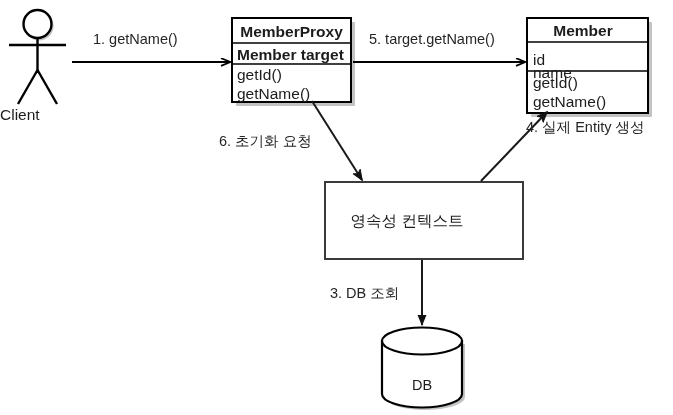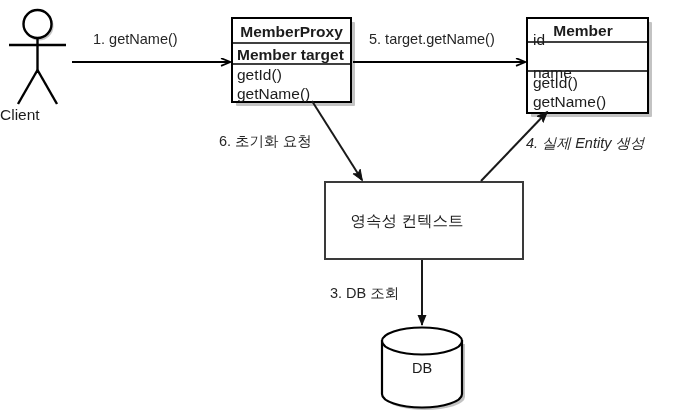--- a/index.html
+++ b/index.html
@@ -154,28 +154,28 @@
   </svg>
 
   <div class="tx actor-label" style="left:0px; top:107px; width:76px;">Client</div>
 
   <div class="tx cls-attr-bold" style="left:237px; top:47px;">Member target</div>
   <div class="tx cls-title" style="left:232px; top:24px; width:119px;">MemberProxy</div>
   <div class="tx cls-item" style="left:237px; top:67px;">getId()</div>
   <div class="tx cls-item" style="left:237px; top:86px;">getName()</div>
 
   <div class="tx cls-title" style="left:527px; top:23px; width:112px;">Member</div>
-  <div class="tx cls-item" style="left:533px; top:32px;text-align:right;">id</div>
+  <div class="tx cls-item" style="left:533px; top:52px;text-align:right;">id</div>
   <div class="tx cls-item" style="left:533px; top:65px;">name</div>
   <div class="tx cls-item" style="left:533px; top:75px;">getId()</div>
   <div class="tx cls-item" style="left:533px; top:94px;">getName()</div>
 
   <div class="tx node-label" style="left:325px; top:213px; width:164px;">영속성 컨텍스트</div>
 
-  <div class="tx db-label" style="left:382px; top:361px; width:80px;">DB</div>
+  <div class="tx db-label" style="left:382px; top:378px; width:80px;">DB</div>
 
   <div class="tx edge-label" style="left:93px; top:32px;">1. getName()</div>
   <div class="tx edge-label" style="left:219px; top:134px;">6. 초기화 요청</div>
   <div class="tx edge-label" style="left:330px; top:286px;">3. DB 조회</div>
-  <div class="tx edge-label" style="left:526px; top:136px;font-style:italic;">4. 실제 Entity 생성</div>
+  <div class="tx edge-label" style="left:526px; top:120px;">4. 실제 Entity 생성</div>
   <div class="tx edge-label" style="left:369px; top:32px;">5. target.getName()</div>
 
 </div>
 
 </body></html>

